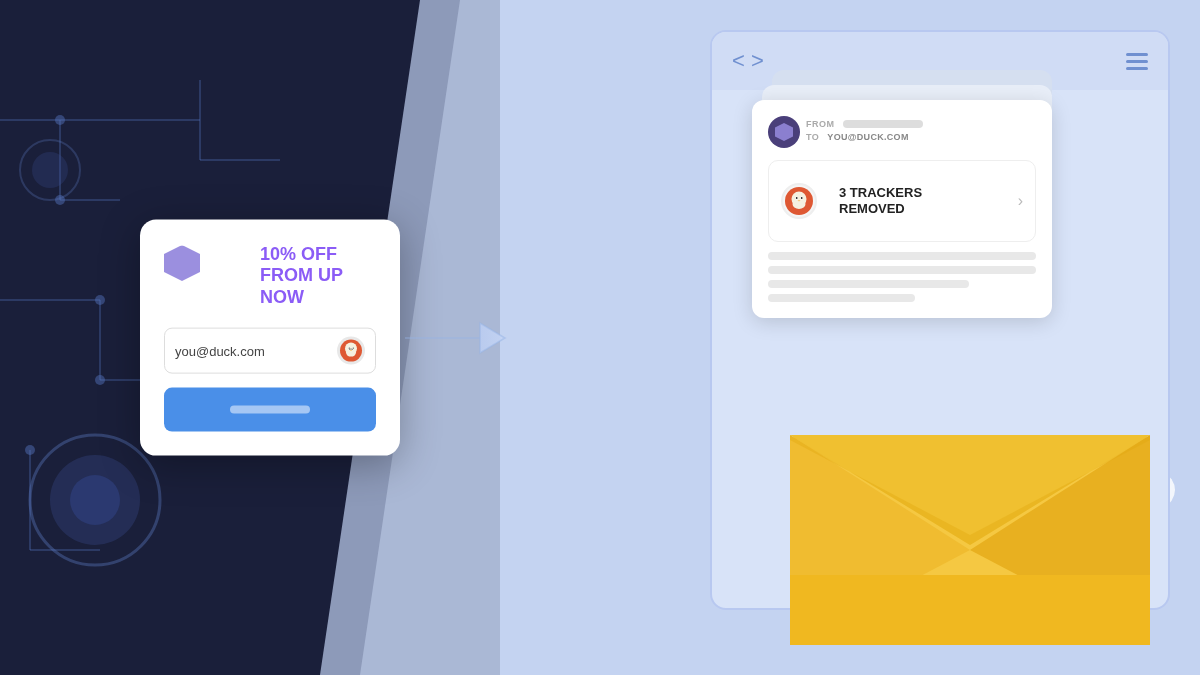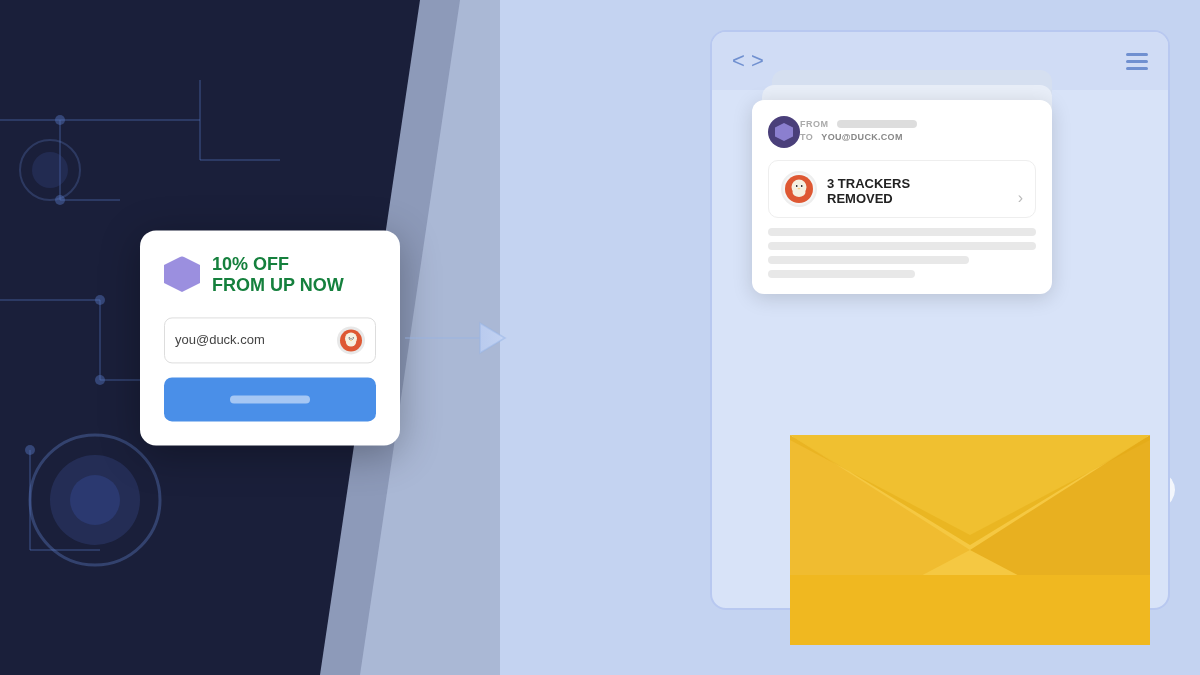--- a/index.html
+++ b/index.html
@@ -102,21 +102,21 @@
       background: white;
       border-radius: 12px;
       padding: 16px;
       box-shadow: 0 4px 20px rgba(0,0,0,0.15);
       z-index: 10;
     }
 
     .email-header {
       display: flex;
       align-items: center;
-      gap: 0;
+      gap: 6px;
       margin-bottom: 12px;
     }
 
     .email-duck-icon {
       width: 32px;
       height: 32px;
       border-radius: 50%;
       background: #4a3f7a;
       display: flex;
       align-items: center;
@@ -159,26 +159,26 @@
     .email-to-address {
       font-size: 9px;
       color: #888;
       font-weight: 600;
       letter-spacing: 0.3px;
     }
 
     
     .trackers-banner {
       display: flex;
-      align-items: flex-end;
-      gap: 10px;
+      align-items: center;
+      gap: 22px;
       background: white;
       border: 1.5px solid #eee;
       border-radius: 10px;
-      padding: 10px 12px;
+      padding: 22px 12px;
       margin-bottom: 10px;
     }
 
     .tracker-duck-logo {
       width: 36px;
       height: 36px;
       border-radius: 50%;
       overflow: hidden;
       flex-shrink: 0;
       border: 2px solid #eee;
@@ -247,22 +247,23 @@
       height: 36px;
       background: #9b8fdf;
       clip-path: polygon(50% 0%, 100% 25%, 100% 75%, 50% 100%, 0% 75%, 0% 25%);
       flex-shrink: 0;
       margin-top: 2px;
     }
 
     .signup-title {
       font-size: 18px;
       font-weight: 900;
-      color: #15803d;
+      color: #8b5cf6;
       line-height: 1.2;
+      margin-left: 48px;
     }
 
     .email-input-row {
       display: flex;
       align-items: center;
       border: 1.5px solid #ddd;
       border-radius: 8px;
       padding: 8px 10px;
       margin-bottom: 14px;
       gap: 8px;

